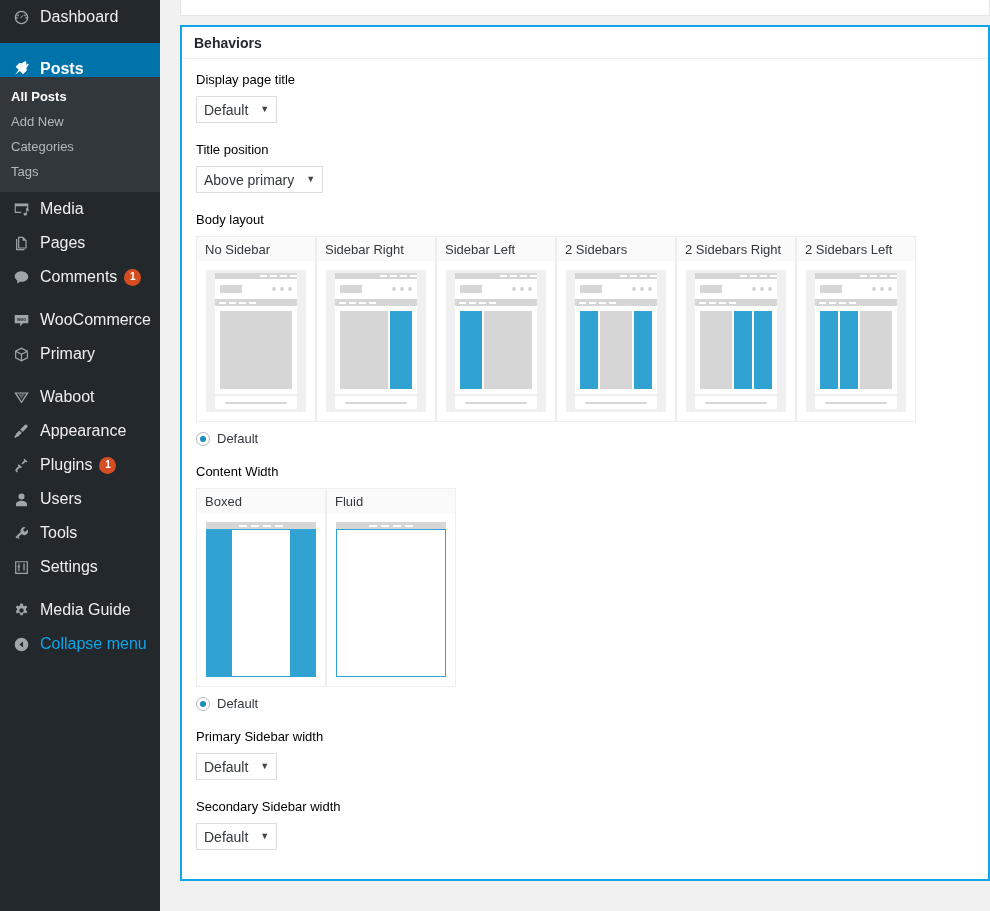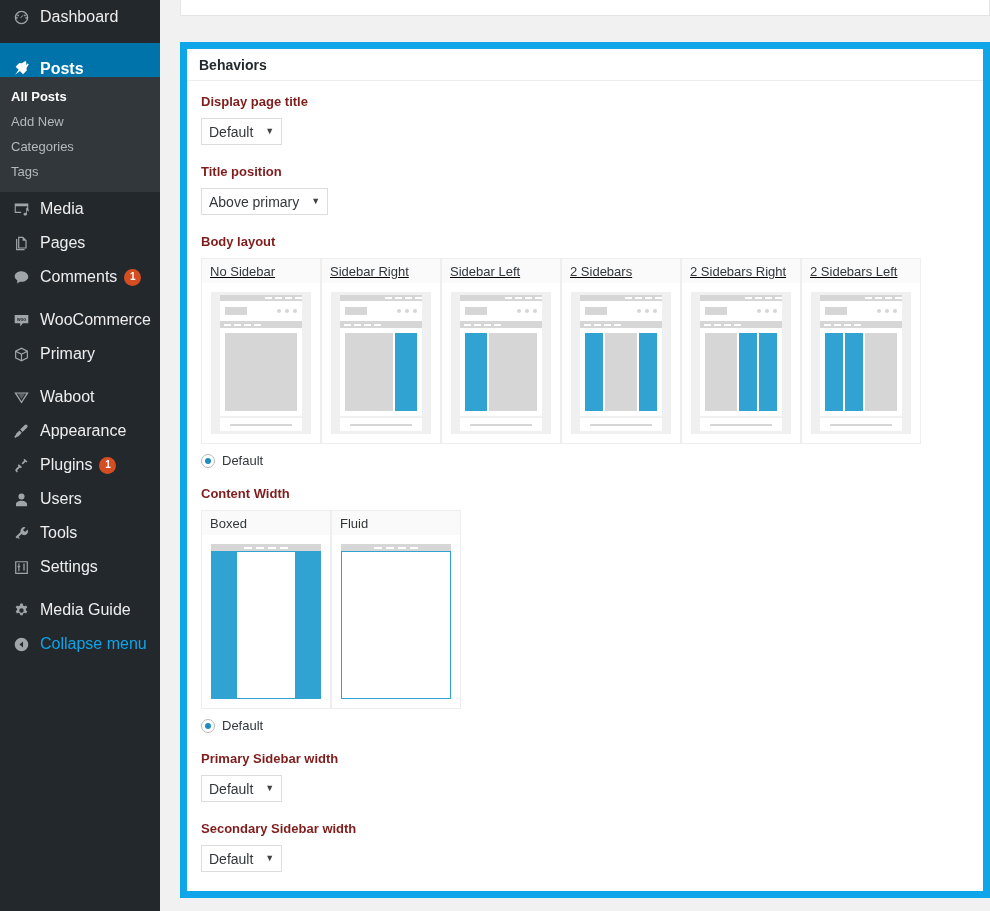--- a/index.html
+++ b/index.html
@@ -82,40 +82,40 @@
     background: #f1f1f1;
   }
   .panel-stub {
     position: absolute; top: 0; left: 20px;
     width: 810px; height: 16px;
     background: #fff;
     border: 1px solid #e5e5e5;
     border-top: none;
   }
   .panel {
-    position: absolute; top: 42px; left: 20px;
+    position: absolute; top: 25px; left: 20px;
     width: 810px; height: 856px;
     background: #fff;
-    border: 7px solid #0ea5e9;
+    border: 2px solid #0ea5e9;
   }
   .panel-title {
     height: 32px;
     line-height: 32px;
     padding: 0 12px;
     font-size: 14px;
     font-weight: 700;
     color: #23282d;
     border-bottom: 1px solid #eee;
   }
   .panel-body { padding: 13px 14px 0 14px; }
 
   .field-label {
     font-size: 13px;
-    font-weight: 700;
-    color: #7f1d1d;
+    font-weight: 400;
+    color: #000000;
     margin: 0 0 9px 0;
   }
   .field-label.spaced { margin-top: 18px; }
 
   .wb-select {
     display: inline-flex; align-items: center;
     height: 27px;
     padding: 0 7px;
     border: 1px solid #ddd;
     background: #fff;
@@ -125,21 +125,21 @@
     margin-bottom: 19px;
   }
   .wb-select .sel-caret {
     margin-left: 12px;
     font-size: 9px;
     color: #444;
     line-height: 1;
   }
 
   
-  .layout-row { display: flex; align-items: flex-start; text-decoration: underline; }
+  .layout-row { display: flex; align-items: flex-start; }
   .layout-opt { width: 120px; }
   .layout-tab {
     background: #fafafa;
     border: 1px solid #eee;
     border-bottom: none;
     height: 25px;
     line-height: 25px;
     padding: 0 8px;
     font-size: 13px;
     color: #32373c;

